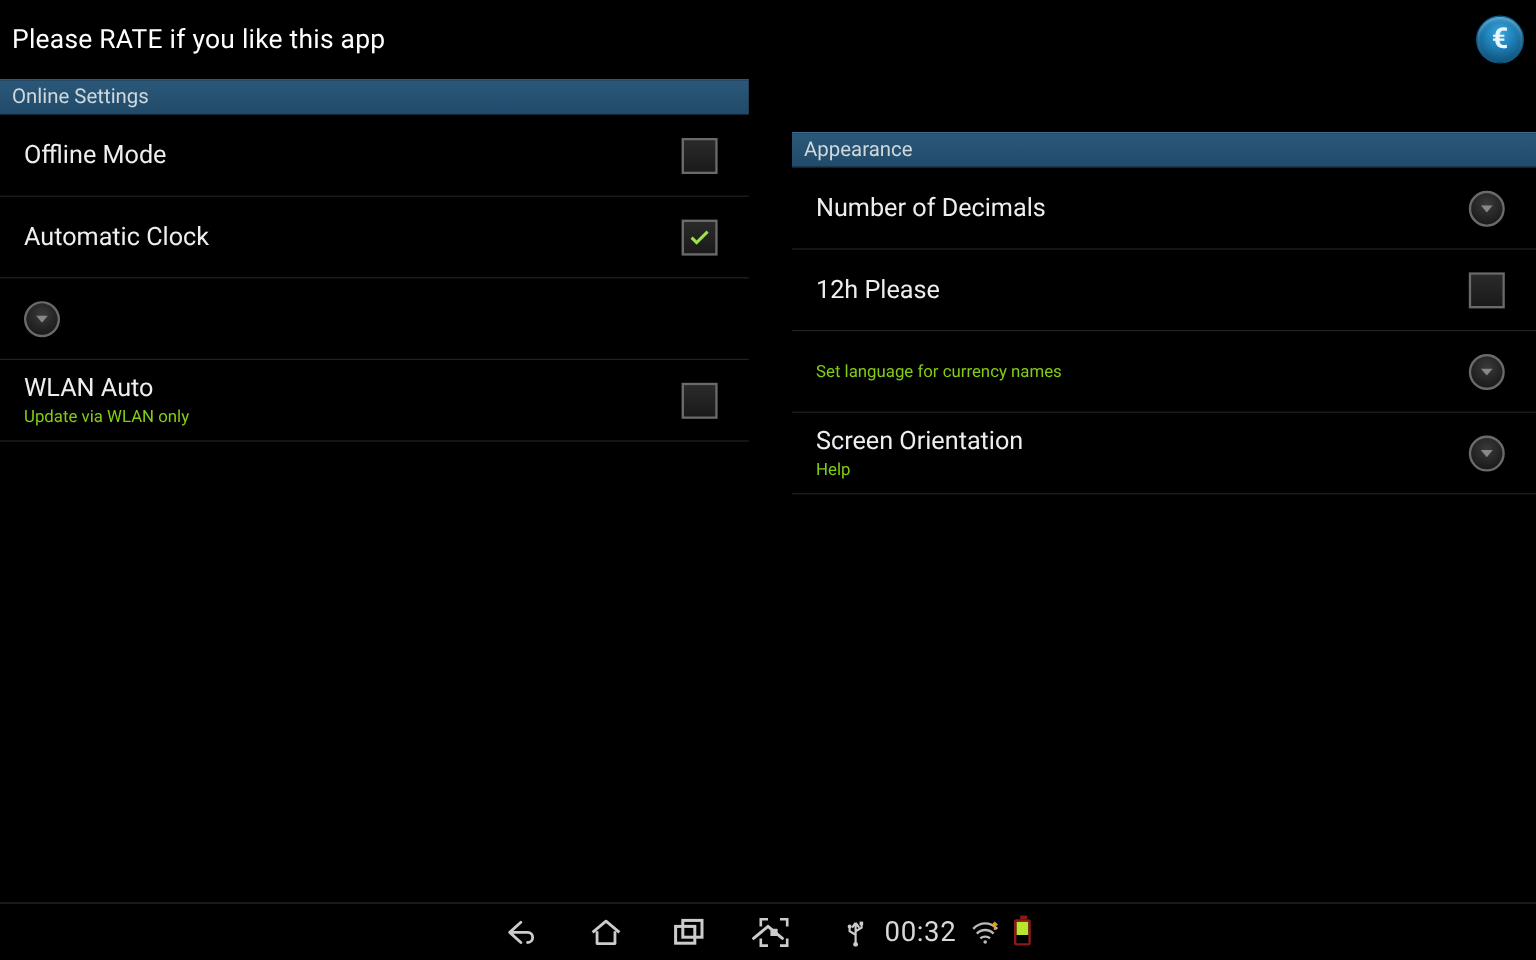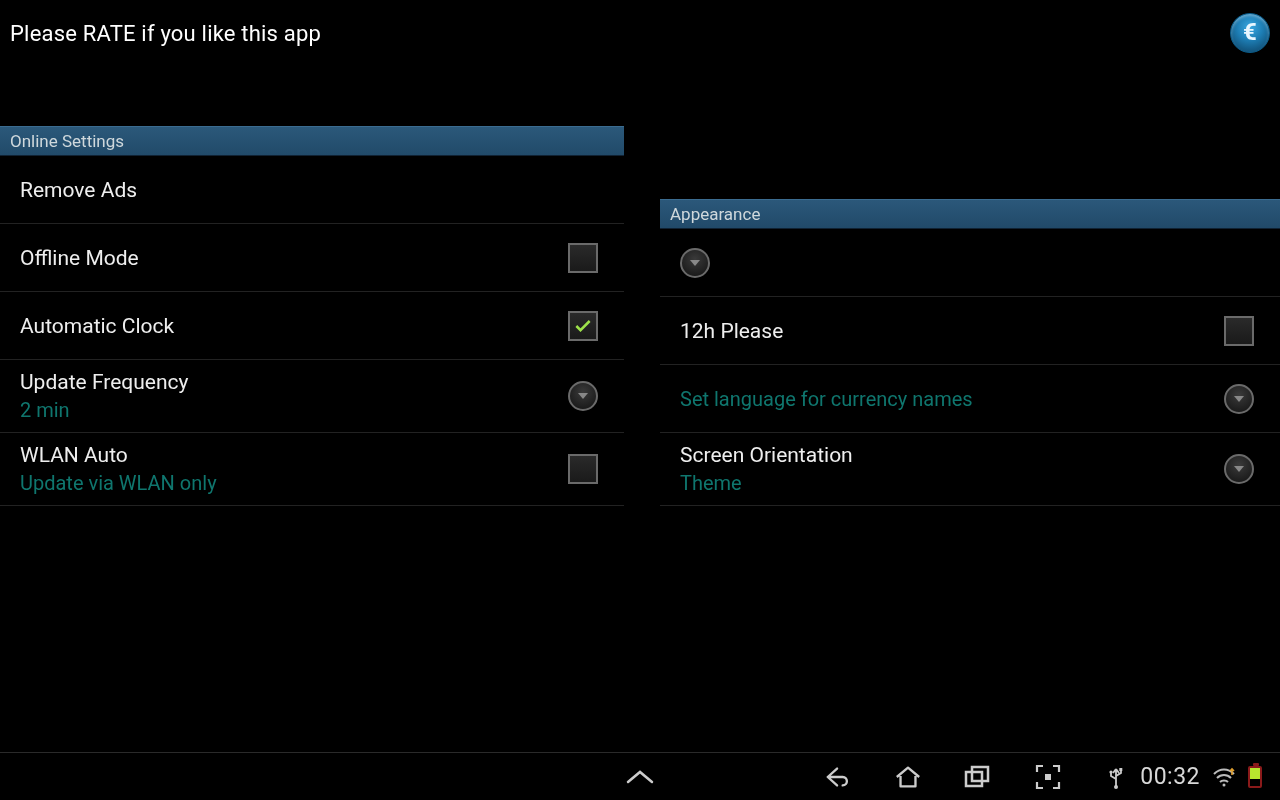--- a/index.html
+++ b/index.html
@@ -22,42 +22,42 @@
     width: 40px; height: 40px; border-radius: 50%;
     background: radial-gradient(circle at 50% 35%, #3aa7e0 0%, #1e7fb6 40%, #0a3a5a 100%);
     box-shadow: inset 0 2px 3px rgba(255,255,255,.35), 0 1px 2px rgba(0,0,0,.6);
     display: flex; align-items: center; justify-content: center;
     color: #e8f6ff; font-weight: 700; font-size: 24px;
     border: 1px solid #0b5d8b;
   }
   .euro-icon span { transform: translateY(-1px); }
 
   
-  .panels { display: flex; height: 440px; gap: 36px; align-items: flex-end; }
+  .panels { display: flex; height: 440px; gap: 36px; }
   .col { flex: 1; }
   .col.left { flex-basis: 624px; }
   .col.right { flex-basis: 620px; margin-top: 44px; }
 
   .section-header {
     background: linear-gradient(#2b587a, #214a69);
     color: #cfd8dc; font-size: 17px;
     padding: 4px 10px;
     border-top: 1px solid #3b6c90;
     border-bottom: 1px solid #102233;
   }
 
   .item {
     display: flex; align-items: center;
     min-height: 68px;
     padding: 10px 20px;
     border-bottom: 1px solid #222;
   }
   .item .text { flex: 1; display: flex; flex-direction: column; gap: 4px; }
   .item .title { font-size: 21px; color: #eee; }
-  .item .sub { font-size: 20px; color: #0f766e; }
+  .item .sub { font-size: 14px; color: #84cc16; }
 
   
   .checkbox {
     width: 30px; height: 30px;
     border: 2px solid #6a6a6a;
     background: linear-gradient(#2a2a2a, #1a1a1a);
     display: flex; align-items: center; justify-content: center;
     margin-right: 6px;
   }
   .checkbox svg { display: none; }
@@ -71,21 +71,21 @@
     margin-right: 6px;
   }
   .dropdown-icon svg { width: 10px; height: 6px; }
 
   
   .navbar {
     position: absolute; bottom: 0; left: 0; right: 0;
     height: 48px;
     border-top: 1px solid #2a2a2a;
     background: #000;
-    display: flex; align-items: center; justify-content: flex-end;
+    display: flex; align-items: center; justify-content: center;
     padding: 0 18px;
     gap: 40px;
   }
   .nav-left { display: flex; align-items: center; gap: 42px; }
   .nav-center { position: absolute; left: 50%; transform: translateX(-50%); }
   .nav-right { display: flex; align-items: center; gap: 10px; }
   .nav-icon { width: 28px; height: 28px; display: flex; align-items: center; justify-content: center; color: #cfcfcf; }
   .clock-text { font-size: 23px; color: #d8d8d8; letter-spacing: .5px; }
   .battery-icon {
     width: 14px; height: 22px;
@@ -106,25 +106,20 @@
     <div class="euro-icon">
         <span>€</span>
       </div>
   </div>
 
   <div class="panels">
 
     <div class="col left">
       <div class="section-header">Online Settings</div>
 
-      <div class="item">
-        <div class="text">
-            <span class="title">Remove Ads</span>
-          </div>
-      </div>
 
       <div class="item">
         <div class="text">
             <span class="title">Offline Mode</span>
           </div>
         <div class="checkbox">
           
         </div>
       </div>
 
@@ -133,24 +128,20 @@
             <span class="title">Automatic Clock</span>
           </div>
         <div class="checkbox checked">
           <svg viewBox="0 0 24 24" width="20" height="20">
               <path d="M4 12l5 5L20 6" stroke="#9de24a" stroke-width="3" fill="none"></path>
             </svg>
         </div>
       </div>
 
       <div class="item">
-        <div class="text">
-          <span class="title">Update Frequency</span>
-          <span class="sub">2 min</span>
-        </div>
         <div class="dropdown-icon">
           <svg viewBox="0 0 10 6">
               <path d="M0 0 L5 6 L10 0 Z" fill="#888"></path>
             </svg>
         </div>
       </div>
 
       <div class="item">
         <div class="text">
           <span class="title">WLAN Auto</span>
@@ -159,20 +150,23 @@
         <div class="checkbox">
           
         </div>
       </div>
     </div>
 
     <div class="col right">
       <div class="section-header">Appearance</div>
 
       <div class="item">
+        <div class="text">
+            <span class="title">Number of Decimals</span>
+          </div>
         <div class="dropdown-icon">
           <svg viewBox="0 0 10 6">
               <path d="M0 0 L5 6 L10 0 Z" fill="#888"></path>
             </svg>
         </div>
       </div>
 
       <div class="item">
         <div class="text">
             <span class="title">12h Please</span>
@@ -190,21 +184,21 @@
           <svg viewBox="0 0 10 6">
               <path d="M0 0 L5 6 L10 0 Z" fill="#888"></path>
             </svg>
         </div>
       </div>
 
 
       <div class="item">
         <div class="text">
           <span class="title">Screen Orientation</span>
-          <span class="sub">Theme</span>
+          <span class="sub">Help</span>
         </div>
         <div class="dropdown-icon">
           <svg viewBox="0 0 10 6">
               <path d="M0 0 L5 6 L10 0 Z" fill="#888"></path>
             </svg>
         </div>
       </div>
 
     </div>
   </div>

